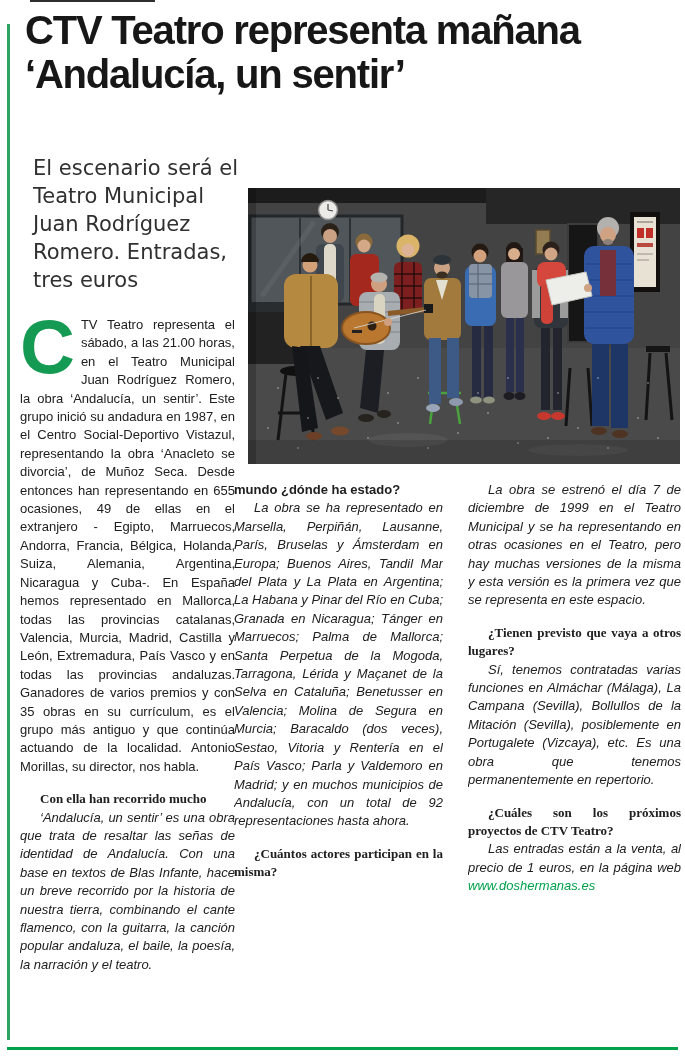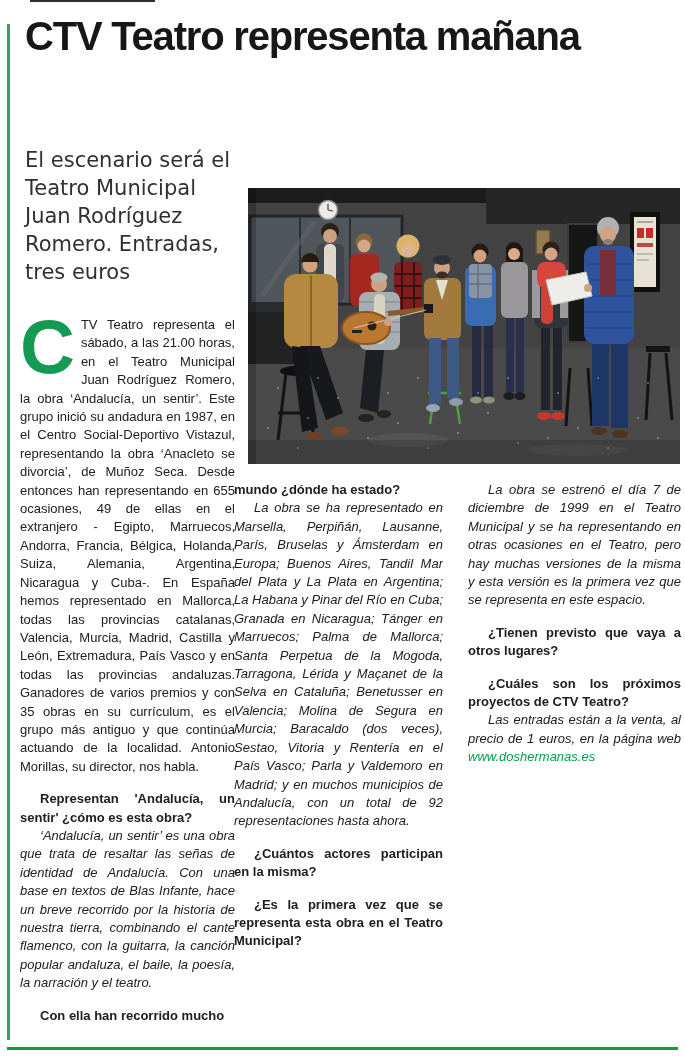--- a/index.html
+++ b/index.html
@@ -1,52 +1,53 @@
 <!DOCTYPE html>
 <html><head>
 <meta charset="utf-8">
 <style>
   html,body{margin:0;padding:0;background:#ffffff;}
   .page{position:relative;width:685px;height:1063px;background:#ffffff;overflow:hidden;
         font-family:"Liberation Sans",sans-serif;color:#202020;}
   .top-mark{position:absolute;left:30px;top:0;width:125px;height:2px;background:#2e2e2e;}
   .left-rule{position:absolute;left:7px;top:24px;width:3px;height:1016px;background:#2fa266;}
   .bottom-rule{position:absolute;left:7px;top:1047px;width:671px;height:3px;background:#00a14b;}
-  .headline{position:absolute;left:25px;top:14px;width:650px;margin:0;
+  .headline{position:absolute;left:25px;top:8px;width:650px;margin:0;
             font-family:"Liberation Sans",sans-serif;font-weight:700;
             font-size:40px;line-height:44px;letter-spacing:-1.2px;color:#171717;}
   .headline span{display:block;}
-  .standfirst{position:absolute;left:25px;top:146px;width:208px;margin:0;
+  .standfirst{position:absolute;left:25px;top:146px;width:208px;margin:8px;
               font-family:"DejaVu Sans",sans-serif;font-size:21px;line-height:28px;color:#303030;}
   .photo{position:absolute;left:248px;top:188px;width:432px;height:276px;margin:0;}
   .photo svg{display:block;width:432px;height:276px;}
   .col{position:absolute;width:215px;overflow:hidden;
        font-size:13px;line-height:18.4px;}
   .col1{left:20px;top:316px;height:731px;}
   .col2{left:234px;top:481px;width:209px;height:566px;}
   .col3{left:468px;top:481px;width:213px;height:566px;}
   .body-p{margin:0;text-align:justify;}
   .indent{text-indent:20px;font-style:italic;}
   .q{font-weight:700;text-indent:20px;}
   .noindent{text-indent:0;}
-  .gap{margin-top:14px;}
+  .gap{margin-top:14px;font-family:Liberation Serif, serif;}
   .dropcap{float:left;font-weight:700;font-size:76px;line-height:56px;
            color:#149a52;margin:3px 6px 0 0;}
   .weblink{color:#00a14b;text-decoration:none;cursor:pointer;margin-top:13px;}
 </style>
 </head>
 <body>
 
 <div class="page">
 
   <div class="top-mark"></div>
   <div class="left-rule"></div>
 
   <h1 class="headline">
     <span>CTV Teatro representa mañana</span>
+    <span>‘Andalucía, un sentir’</span>
   </h1>
 
   <p class="standfirst">El escenario será el Teatro Municipal Juan Rodríguez Romero. Entradas, tres euros</p>
 
   <figure class="photo">
     <svg viewBox="0 0 432 276" xmlns="http://www.w3.org/2000/svg">
 
       <rect x="0" y="0" width="432" height="276" fill="#434343"></rect>
       <rect x="0" y="0" width="432" height="15" fill="#1c1c1c"></rect>
       <rect x="238" y="0" width="194" height="36" fill="#262626"></rect>
@@ -242,33 +243,32 @@
       <ellipse cx="160" cy="252" rx="40" ry="7" fill="#ffffff" opacity="0.06"></ellipse>
       <ellipse cx="330" cy="262" rx="50" ry="6" fill="#ffffff" opacity="0.05"></ellipse>
 
       <rect x="0" y="252" width="432" height="24" fill="#000000" opacity="0.15"></rect>
       <rect x="0" y="0" width="8" height="276" fill="#000000" opacity="0.2"></rect>
     </svg>
   </figure>
 
   <div class="col col1">
     <p class="body-p"><span class="dropcap">C</span><span>TV Teatro representa el sábado, a las 21.00 horas, en el Teatro Municipal Juan Rodríguez Romero, la obra ‘Andalucía, un sentir’. Este grupo inició su andadura en 1987, en el Centro Social-Deportivo Vistazul, representando la obra ‘Anacleto se divorcia’, de Muñoz Seca. Desde entonces han representando en 655 ocasiones, 49 de ellas en el extranjero - Egipto, Marruecos, Andorra, Francia, Bélgica, Holanda, Suiza, Alemania, Argentina, Nicaragua y Cuba-.  En España hemos representado en Mallorca, todas las provincias catalanas, Valencia, Murcia, Madrid, Castilla y León, Extremadura, País Vasco y en todas las provincias andaluzas. Ganadores de varios premios y con 35 obras en su currículum, es el grupo más antiguo y que continúa actuando de la localidad. Antonio Morillas, su director, nos habla.</span></p>
-    <p class="body-p q gap">Representan  'Andalucía, un sentir' ¿cómo es esta obra?</p>
+    <p class="body-p q gap">Con ella han recorrido mucho</p>
     <p class="body-p indent">‘Andalucía, un sentir’ es una obra que trata de resaltar las señas de identidad de Andalucía. Con una base en textos de Blas Infante, hace un breve recorrido por la historia de nuestra tierra, combinando el cante flamenco, con la guitarra, la canción popular andaluza, el baile, la poesía, la narración y el teatro.</p>
-    <p class="body-p q gap">Con ella han recorrido mucho</p>
   </div>
 
   <div class="col col2">
     <p class="body-p q noindent">mundo ¿dónde ha estado?</p>
     <p class="body-p indent">La obra se ha representado en Marsella, Perpiñán, Lausanne, París, Bruselas y Ámsterdam en Europa; Buenos Aires, Tandil Mar del Plata y La Plata en Argentina; La Habana y Pinar del Río en Cuba; Granada en Nicaragua; Tánger en Marruecos; Palma de Mallorca; Santa Perpetua de la Mogoda, Tarragona, Lérida y Maçanet de la Selva en Cataluña; Benetusser en Valencia; Molina de Segura en Murcia; Baracaldo (dos veces), Sestao, Vitoria y Rentería en el País Vasco; Parla y Valdemoro en Madrid; y en muchos municipios de Andalucía, con un total de 92 representaciones hasta ahora.</p>
     <p class="body-p q gap">¿Cuántos actores participan en la misma?</p>
-    <p class="body-p q gap">¿Es la primera vez que se representa esta obra en el Teatro Municipal?</p>
   </div>
 
   <div class="col col3">
     <p class="body-p indent">La obra se estrenó el día 7 de diciembre de 1999 en el Teatro Municipal y se ha representando en otras ocasiones en el Teatro, pero hay muchas versiones de la misma y esta versión es la primera vez que se representa en este espacio.</p>
     <p class="body-p q gap">¿Tienen previsto que vaya a otros lugares?</p>
+    <p class="body-p indent">Sí, tenemos contratadas varias funciones en Almáchar (Málaga), La Campana (Sevilla), Bollullos de la Mitación (Sevilla), posiblemente en Portugalete (Vizcaya), etc. Es una obra que tenemos permanentemente en repertorio.</p>
     <p class="body-p q gap">¿Cuáles son los próximos proyectos de CTV Teatro?</p>
     <p class="body-p indent"><span>Las entradas están a la venta, al precio de 1 euros, en la página web</span> <a class="weblink">www.doshermanas.es</a></p>
   </div>
 
   <div class="bottom-rule"></div>
 </div>
 
 </body></html>

